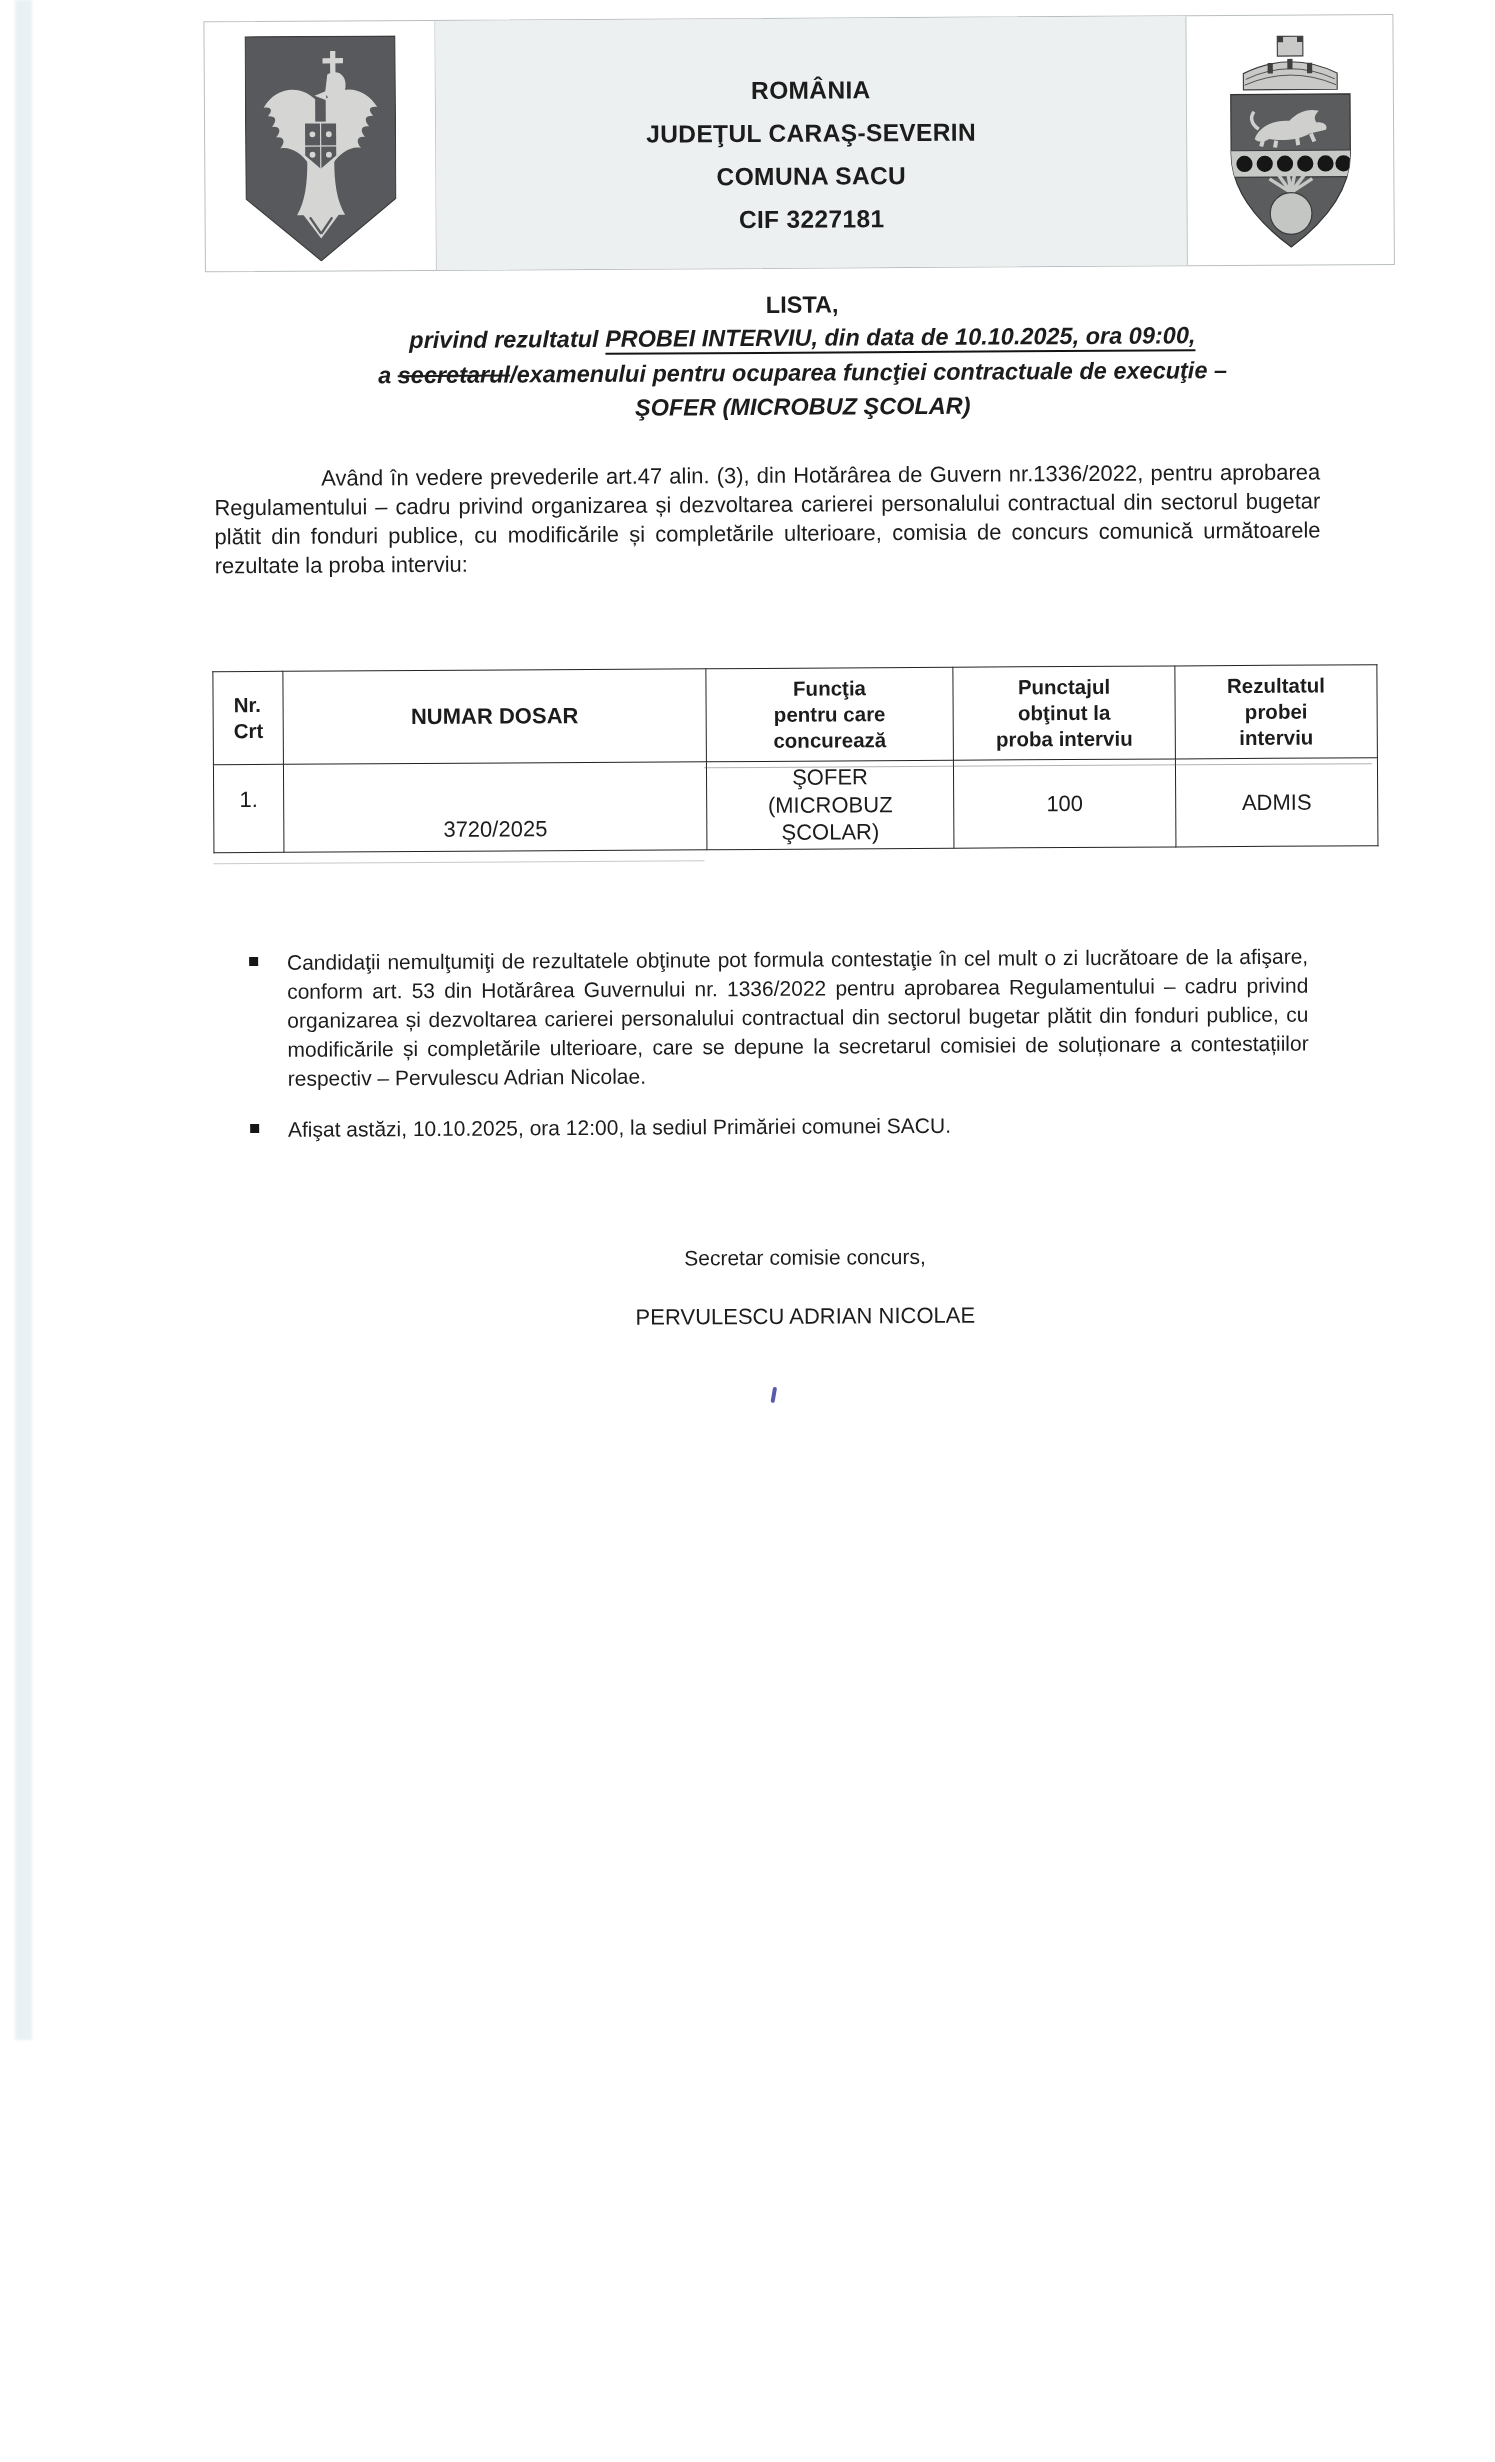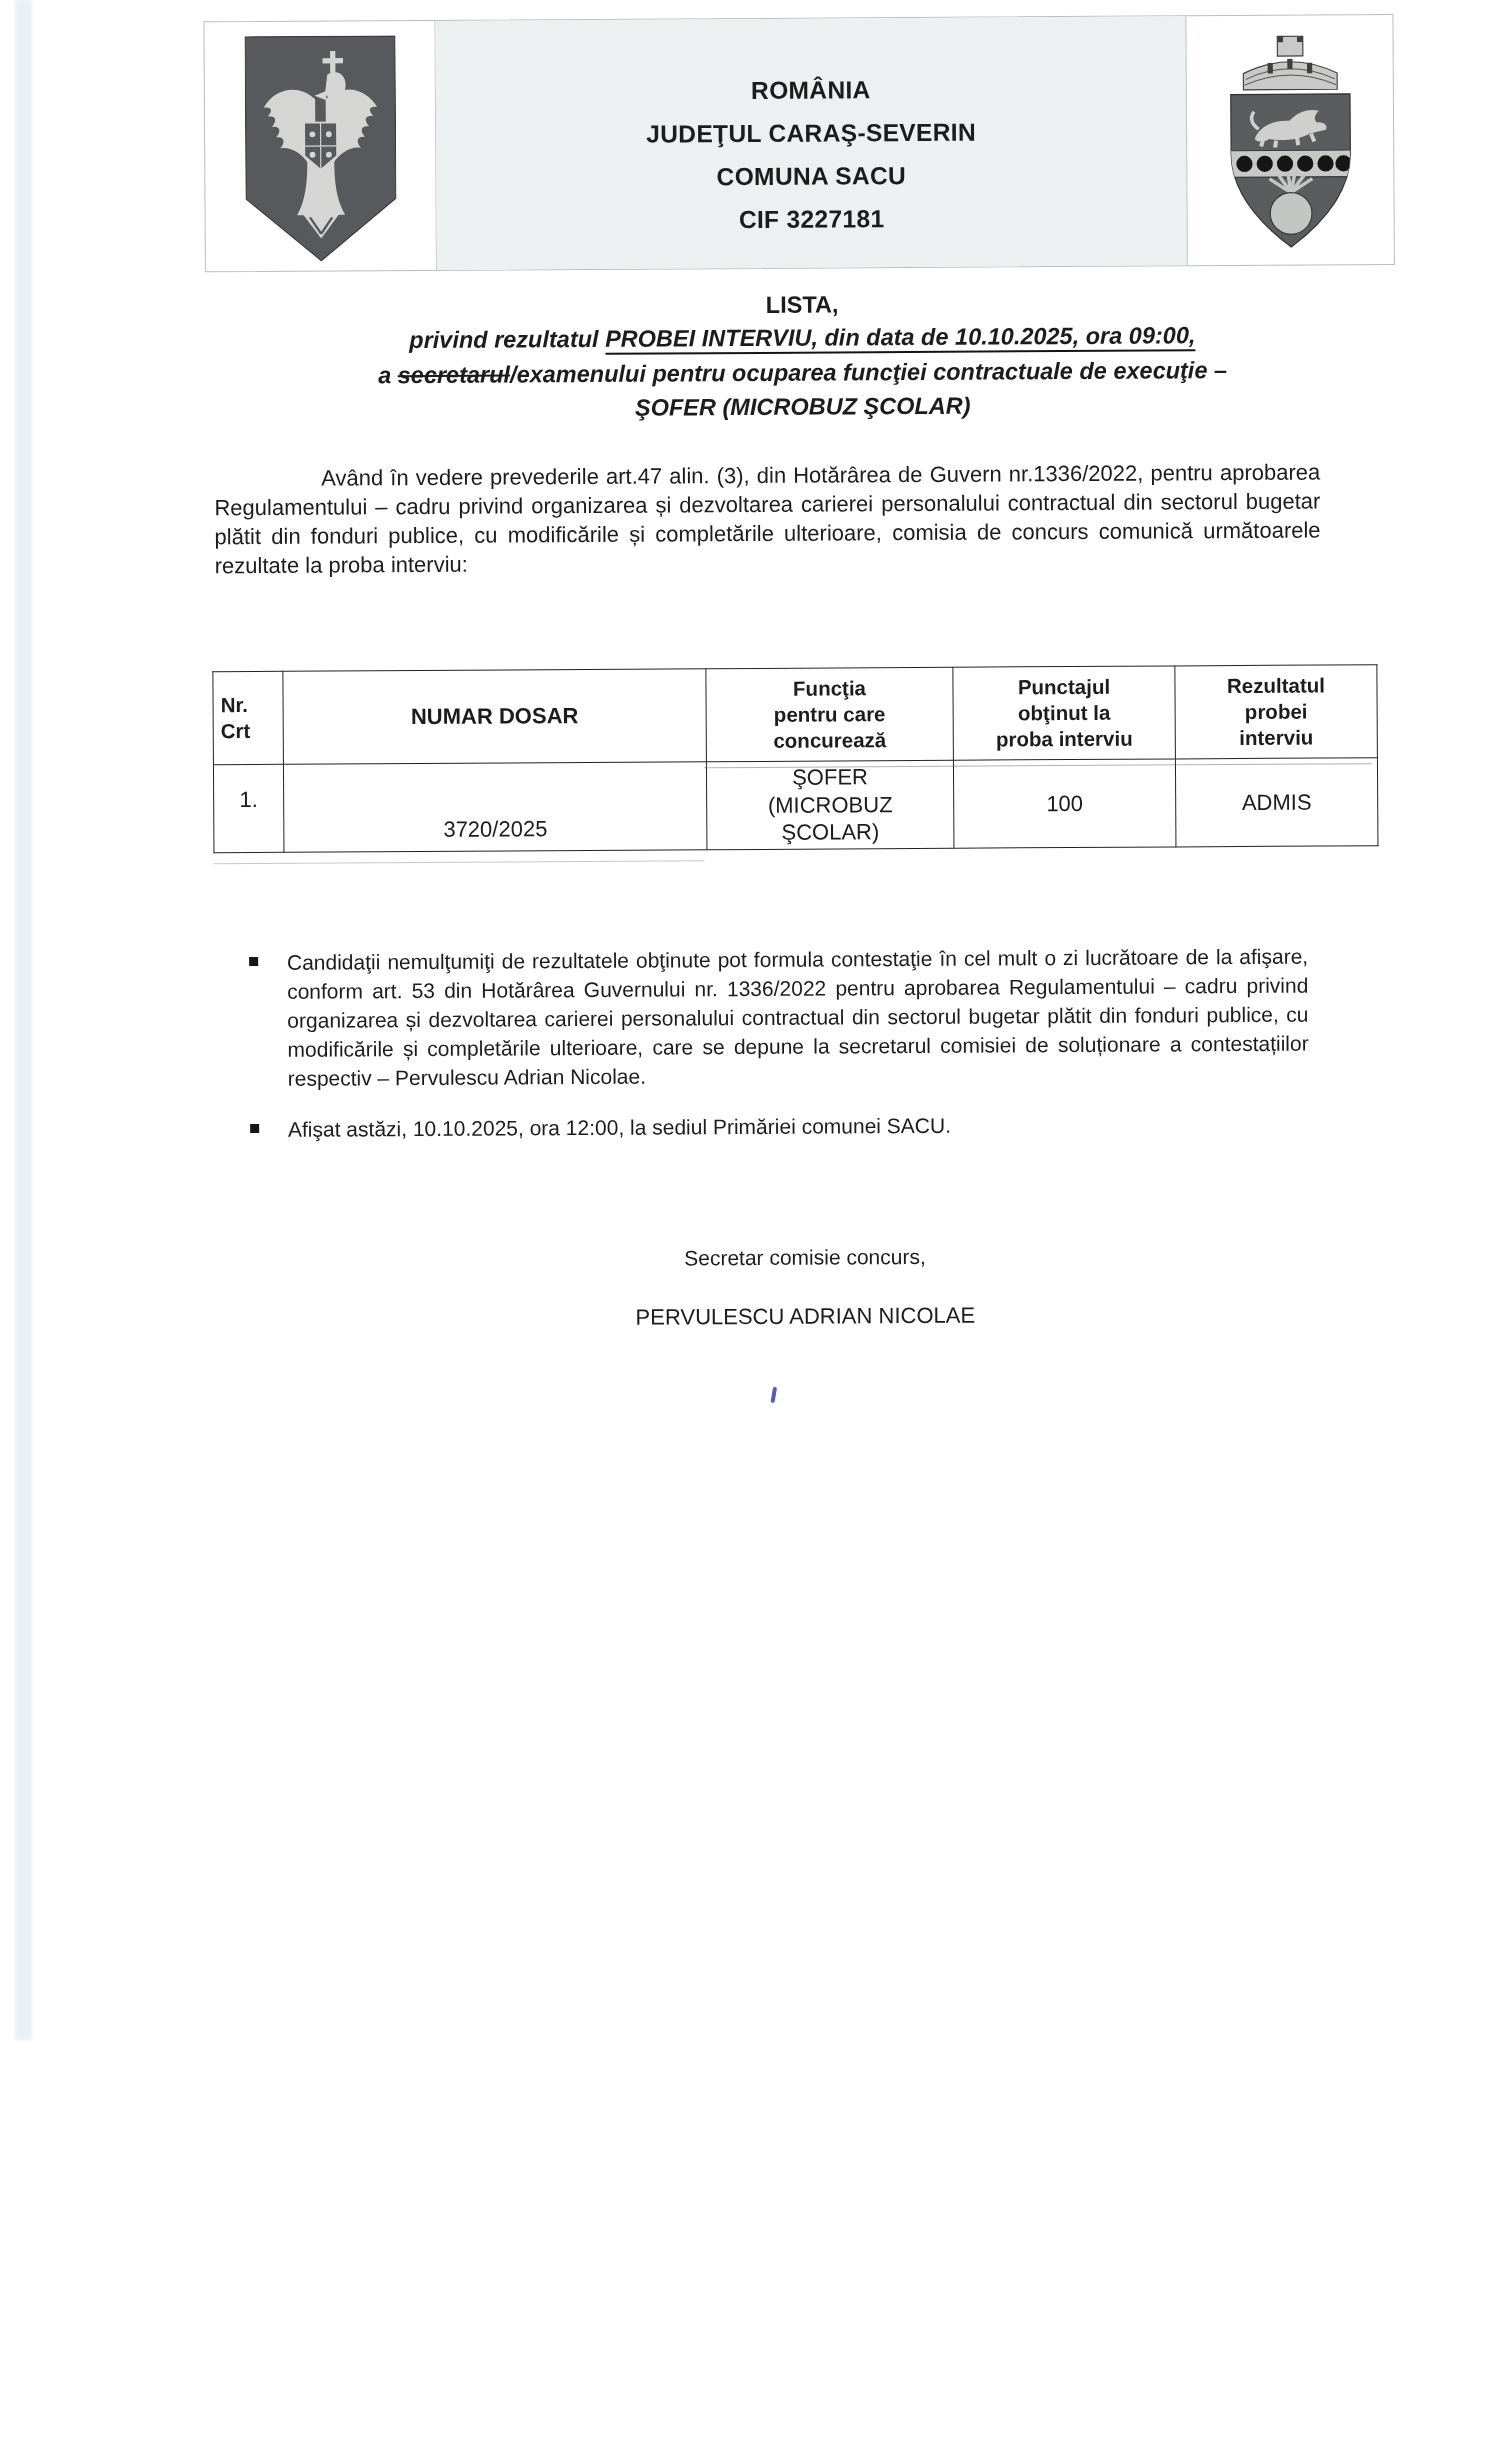--- a/index.html
+++ b/index.html
@@ -35,21 +35,21 @@
 
   
   .tbl-wrap{position:absolute;left:214px;top:668px;width:1159px;}
   table.results{border-collapse:collapse;table-layout:fixed;width:1159px;}
   table.results td{border:1.8px solid #232323;padding:0;overflow:visible;}
   .r-head{height:93px;}
   .r-data{height:88px;}
   .c-nr{width:69px;} .c-dosar{width:422px;} .c-func{width:246px;}
   .c-punct{width:221px;} .c-rez{width:201px;}
   .th-txt{font-weight:bold;font-size:20.5px;line-height:26px;text-align:center;white-space:pre-line;}
-  .th-nr{font-weight:bold;font-size:20.5px;line-height:26px;text-align:left;padding-left:7px;white-space:pre-line;}
+  .th-nr{font-weight:bold;font-size:20.5px;line-height:26px;text-align:left;padding-left:20px;white-space:pre-line;}
   .th-dosar{font-weight:bold;font-size:22px;text-align:center;}
   .td-nr{font-size:22px;text-align:center;vertical-align:middle;}
   .td-nr div{margin-bottom:16.4px;}
   .td-dosar{font-size:22px;text-align:center;vertical-align:bottom;}
   .td-dosar div{margin-bottom:8.2px;}
   .td-func{font-size:22px;text-align:center;vertical-align:top;}
   .td-func div{line-height:27.6px;margin-top:2.3px;white-space:pre-line;}
   .td-mid{font-size:22px;text-align:center;vertical-align:middle;}
   .artifact-1{position:absolute;left:491px;top:99px;width:668px;height:1.2px;background:#555;opacity:.45;}
   .artifact-2{position:absolute;left:0;top:192px;width:491px;height:1.2px;background:#777;opacity:.4;}

